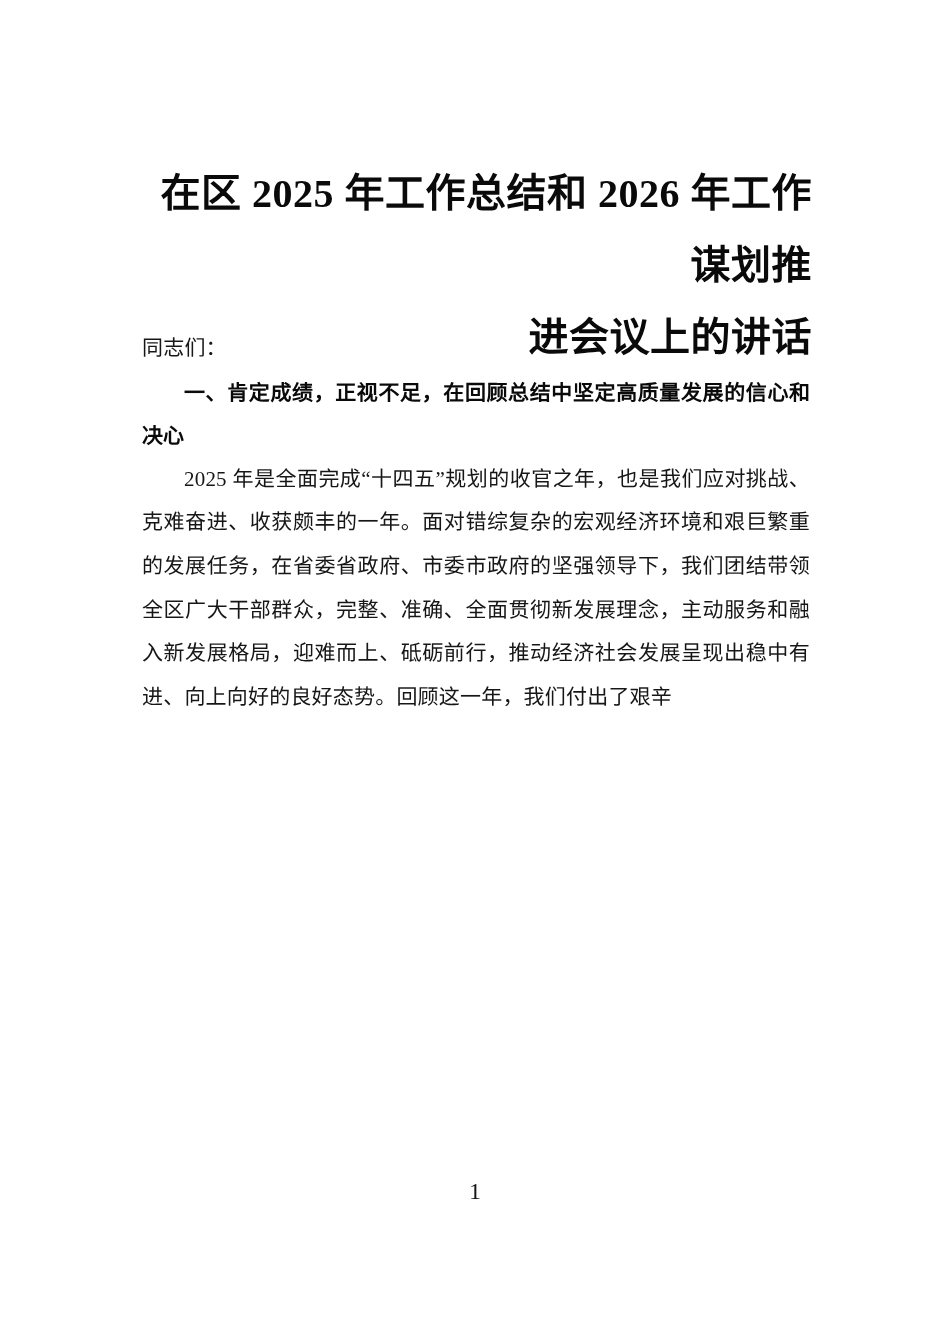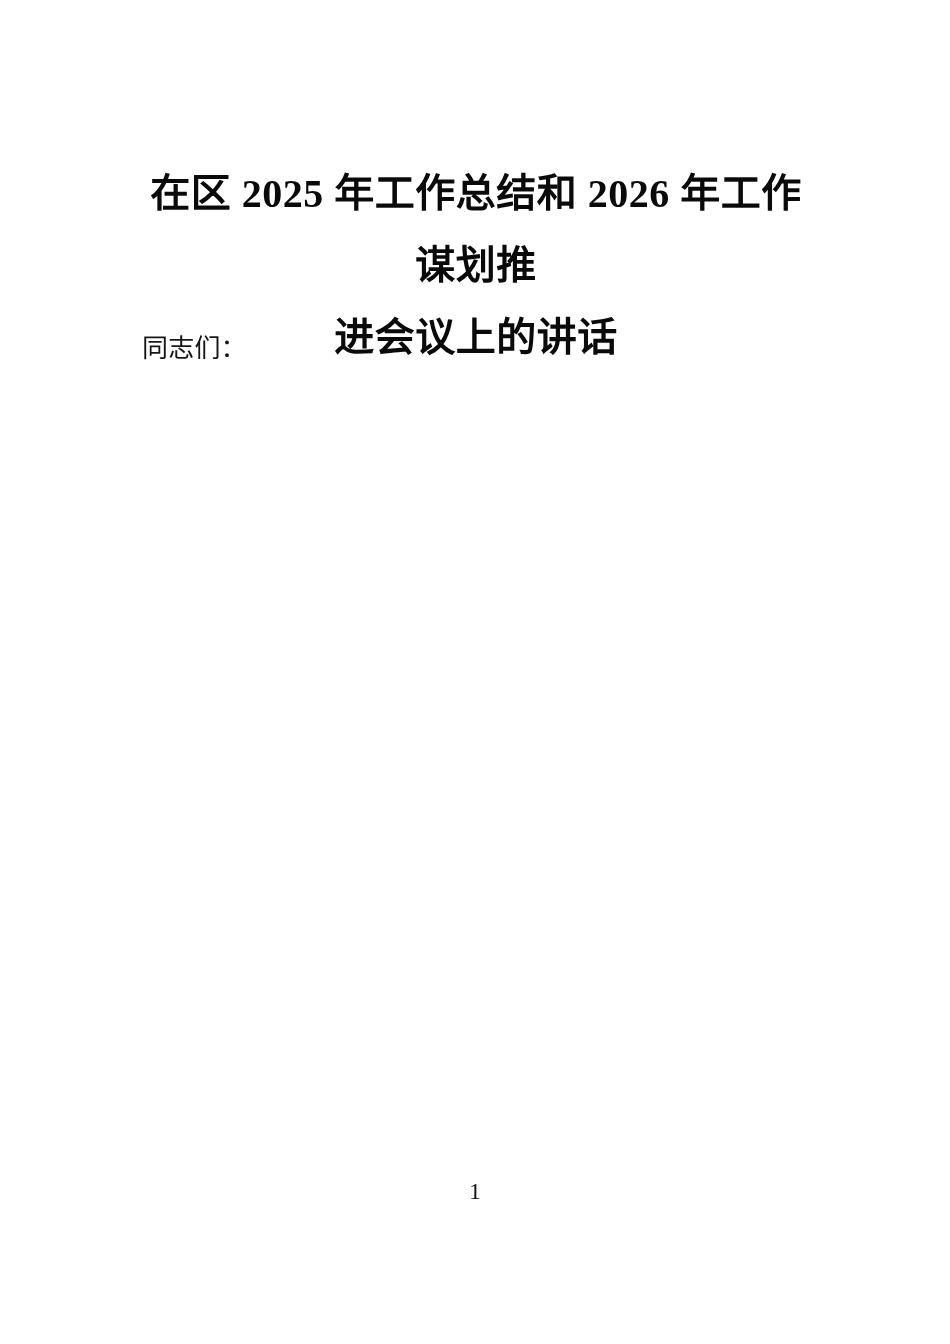--- a/index.html
+++ b/index.html
@@ -17,41 +17,41 @@
     overflow: hidden;
     box-sizing: border-box;
   }
 
   
   .doc-title {
     position: absolute;
     left: 140px;
     top: 158px;
     width: 672px;
-    text-align: center;
+    text-align: right;
     font-family: "Liberation Serif", "DejaVu Serif", serif;
     font-weight: bold;
     font-size: 40px;
     line-height: 72px;
     color: #0a0a0a;
     letter-spacing: 0.5px;
     white-space: pre-wrap;
   }
 
   
   .body-area {
     position: absolute;
     left: 142px;
     top: 327px;
     width: 668px;
   }
 
   .para {
     font-family: "Liberation Serif", "DejaVu Serif", serif;
-    font-size: 26px;
+    font-size: 21px;
     line-height: 43.6px;
     color: #161616;
     text-align: justify;
     text-justify: inter-character;
     margin: 0;
     letter-spacing: 0.2px;
     white-space: pre-wrap;
     word-break: break-all;
   }
 
@@ -89,19 +89,21 @@
 <div class="page">
 
   <div class="doc-title"><span>在区 2025 年工作总结和 2026 年工作谋划推</span>
 <span>进会议上的讲话</span></div>
 
   <div class="body-area">
 
     <p class="para salutation">同志们：</p>
 
 
+    <p class="para heading">一、肯定成绩，正视不足，在回顾总结中坚定高质量发展的信心和决心</p>
 
+    <p class="para indent">2025 年是全面完成“十四五”规划的收官之年，也是我们应对挑战、克难奋进、收获颇丰的一年。面对错综复杂的宏观经济环境和艰巨繁重的发展任务，在省委省政府、市委市政府的坚强领导下，我们团结带领全区广大干部群众，完整、准确、全面贯彻新发展理念，主动服务和融入新发展格局，迎难而上、砥砺前行，推动经济社会发展呈现出稳中有进、向上向好的良好态势。回顾这一年，我们付出了艰辛</p>
 
   </div>
 
   <div class="page-number">1</div>
 
 </div>
 
 </body></html>

